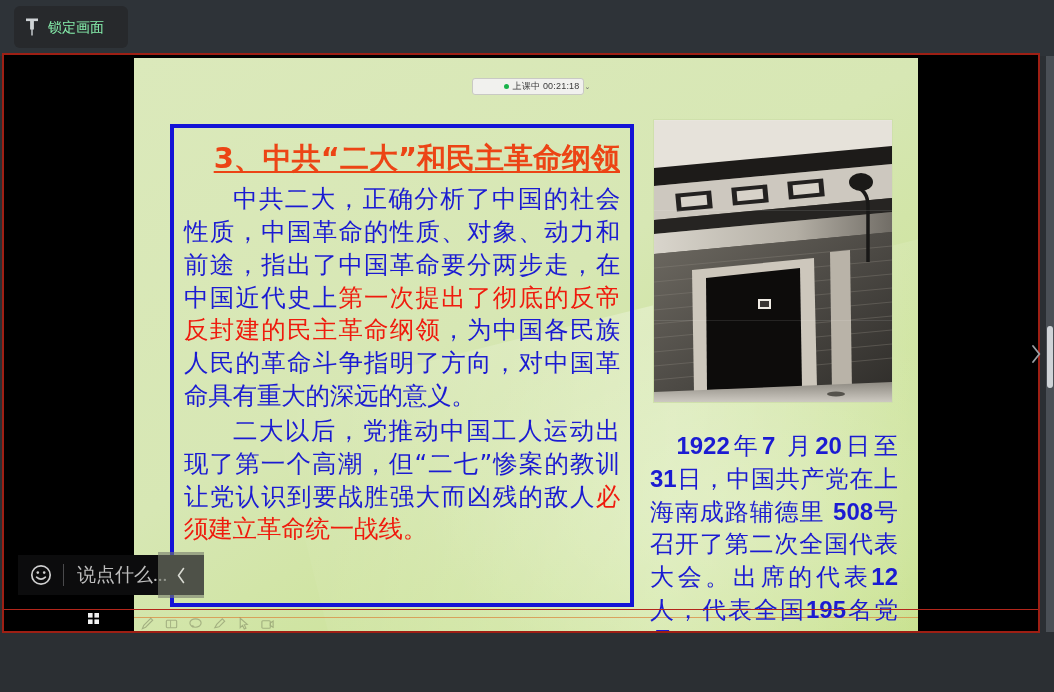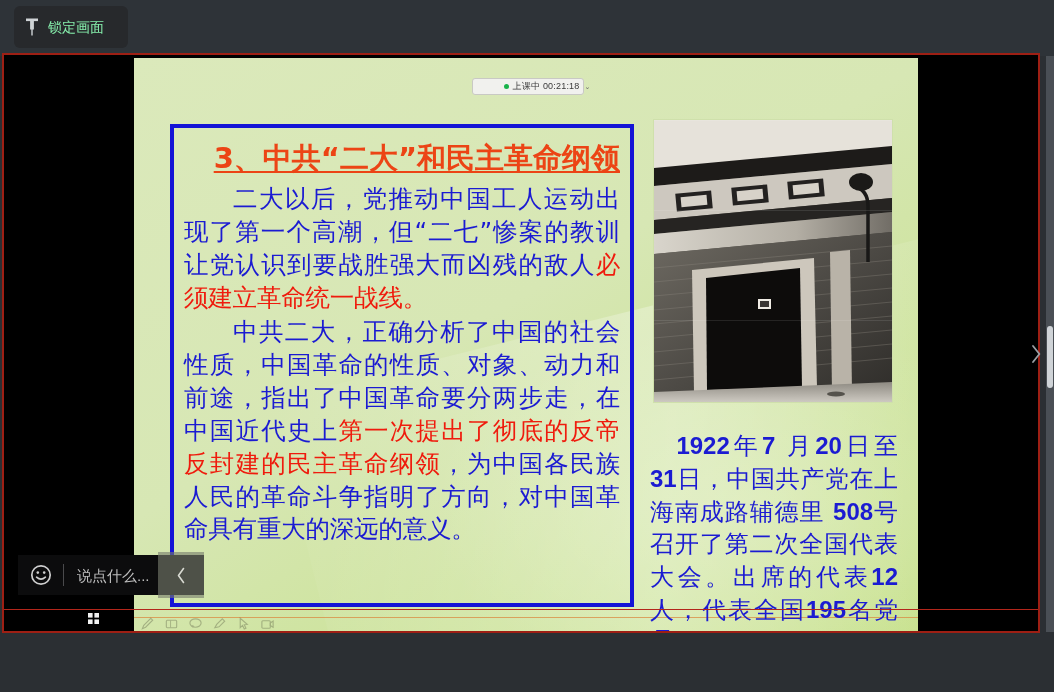--- a/index.html
+++ b/index.html
@@ -185,23 +185,23 @@
     width: 186px; height: 40px;
     background: #0c0c0d;
     display: flex; align-items: center;
     z-index: 9;
   }
   .smiley { width: 22px; height: 22px; margin: 0 11px 0 12px; flex: 0 0 auto; cursor: pointer; }
   .chat-div { width: 1px; height: 22px; background: #4a4a4c; flex: 0 0 auto; }
   .chat-input {
     flex: 1; height: 100%;
     background: transparent; border: none; outline: none;
-    color: #fef9c3; font-size: 15px;
+    color: #fef9c3; font-size: 19px;
     padding-left: 13px;
-    font-family: Liberation Sans, sans-serif;
+    font-family: Liberation Serif, serif;
   }
   .chat-input::placeholder { color: #bdbdbd; }
 
   
   .collapse-handle {
     position: absolute; left: 158px; top: 552px;
     width: 46px; height: 46px;
     background: rgba(120,124,110,0.62);
     display: flex; align-items: center; justify-content: center;
     z-index: 10; cursor: pointer;
@@ -261,23 +261,23 @@
 
         <div class="status-pill">
           <span class="status-dot"></span>
           <span class="status-text">上课中 00:21:18</span>
           <span class="status-caret">⌄</span>
         </div>
 
         <div class="textbox">
           <div class="slide-title">3、中共“二大”和民主革命纲领</div>
 
+          <p class="para"><span>中共二大，正确分析了中国的社会性质，中国革命的性质、对象、动力和前途，指出了中国革命要分两步走，在中国近代史上</span><span class="hl">第一次提出了彻底的反帝反封建的民主革命纲领</span><span>，为中国各民族人民的革命斗争指明了方向，对中国革命具有重大的深远的意义。</span></p>
+
           <p class="para"><span>二大以后，党推动中国工人运动出现了第一个高潮，但“二七”惨案的教训让党认识到要战胜强大而凶残的敌人</span><span class="hl">必须建立革命统一战线。</span></p>
-
-          <p class="para"><span>中共二大，正确分析了中国的社会性质，中国革命的性质、对象、动力和前途，指出了中国革命要分两步走，在中国近代史上</span><span class="hl">第一次提出了彻底的反帝反封建的民主革命纲领</span><span>，为中国各民族人民的革命斗争指明了方向，对中国革命具有重大的深远的意义。</span></p>
         </div>
 
         <div class="photo-wrap">
           <svg class="photo" viewBox="0 0 238 282" preserveAspectRatio="none">
             <defs>
               <linearGradient id="wallg" x1="0" y1="0" x2="1" y2="1">
                 <stop offset="0%" stop-color="#6e6a62"></stop>
                 <stop offset="50%" stop-color="#4d4a45"></stop>
                 <stop offset="100%" stop-color="#2e2c29"></stop>
               </linearGradient>

